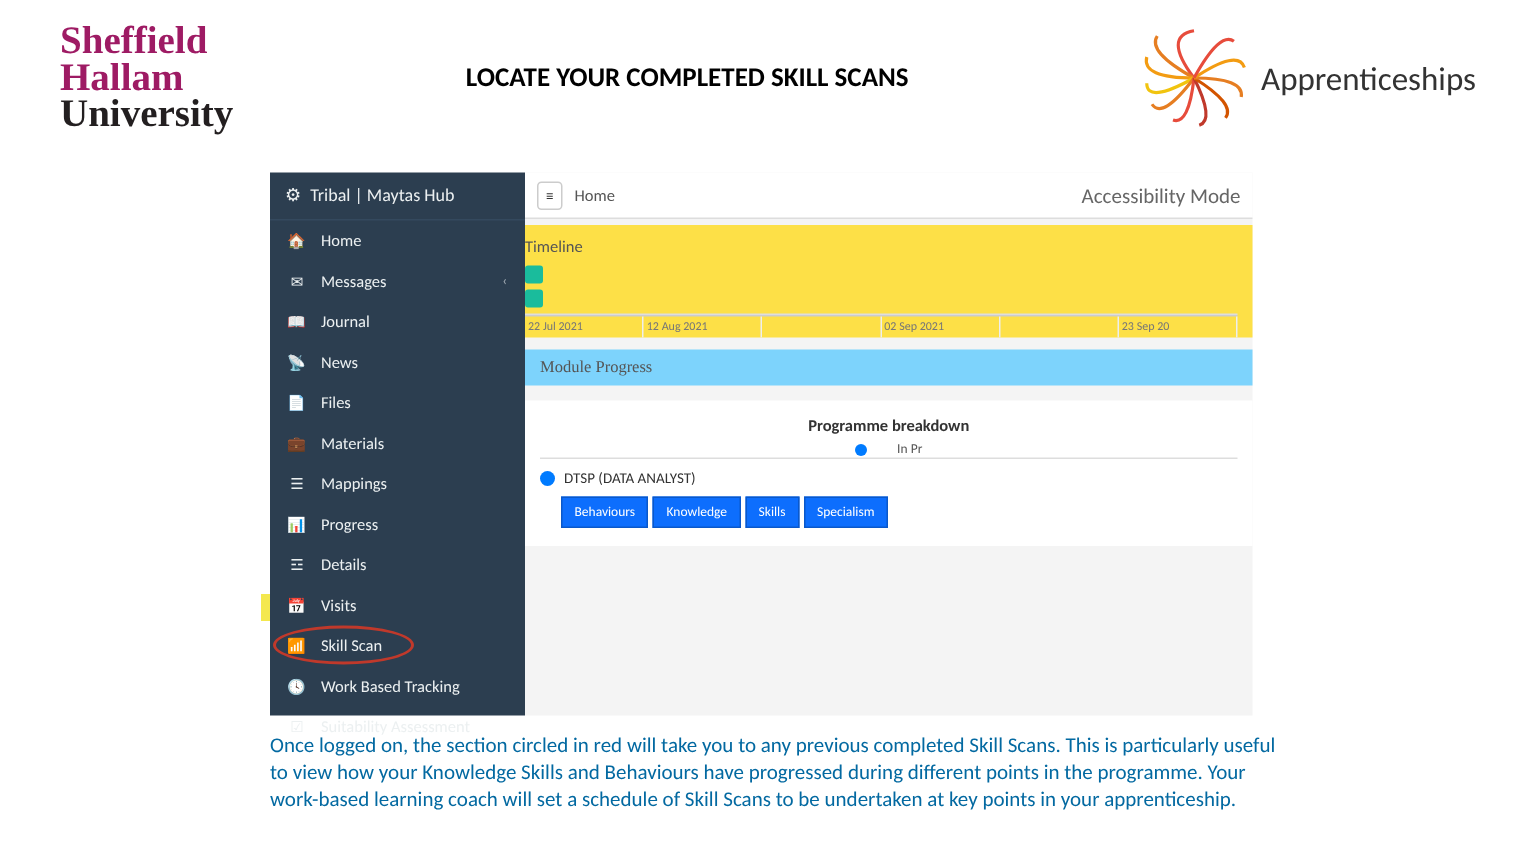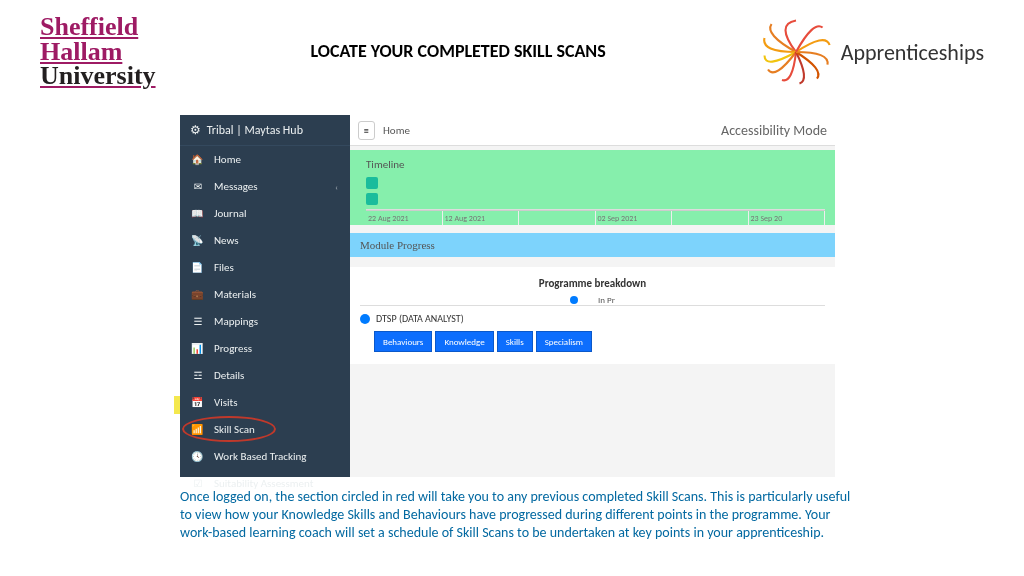--- a/index.html
+++ b/index.html
@@ -1,39 +1,39 @@
 <!DOCTYPE html>
 <html><head>
 <meta charset="utf-8">
 <style>
   body { margin:0; font-family: Calibri, Arial, sans-serif; background:#fff; width:1024px; height:576px; overflow:hidden; position:relative;}
   .slide { position:relative; width:1024px; height:576px; }
   .header { display:flex; align-items:center; justify-content:space-between; padding:15px 40px 5px 40px; }
-  .shu-logo { color:#9e1b64; font-weight:900; line-height:0.95; font-size:26px; font-family: Georgia, serif; text-decoration: underline;}
+  .shu-logo { color:#9e1b64; font-weight:900; line-height:0.95; font-size:26px; font-family: Georgia, serif;}
   .shu-logo .uni { color:#231f20; }
   .title { font-weight:700; font-size:18px; text-align:center; line-height:1.2;}
   .appr-logo { display:flex; align-items:center; gap:10px;}
   .appr-logo svg { width:70px; height:70px;}
   .appr-text { font-size:22px; color:#333;}
   .screenshot { position:absolute; left:180px; top:115px; width:655px; height:362px; display:flex; box-shadow:0 0 0 0 rgba(0,0,0,0);}
   .sidebar { width:170px; background:#2c3e50; color:#ecf0f1; font-size:11px; display:flex; flex-direction:column;}
   .sidebar-header { display:flex; align-items:center; gap:6px; padding:8px 10px; font-size:12px; border-bottom:1px solid #34495e;}
   .gear-icon { display:inline-block;}
   .side-item { display:flex; align-items:center; gap:10px; padding:7px 12px; cursor:pointer;}
   .side-icon { width:12px; height:12px; display:flex; align-items:center; justify-content:center; font-size:10px;}
   .side-item.highlight { position:relative;}
   .red-circle { position:absolute; left:2px; top:0px; width:90px; height:22px; border:2px solid #c0392b; border-radius:50%; pointer-events:none;}
   .yellow-tab { position:absolute; left:174px; top:396px; width:8px; height:18px; background:#f4e84e;}
   .content { flex:1; background:#f4f4f4; display:flex; flex-direction:column; font-size:11px; color:#333;}
   .topbar { background:#fff; display:flex; align-items:center; justify-content:space-between; padding:4px 8px; border-bottom:1px solid #ddd; height:22px;}
   .burger { border:1px solid #ccc; padding:2px 5px; border-radius:3px; font-size:10px; margin-right:8px;}
   .breadcrumb { flex:1; font-size:11px; color:#555;}
   .access { font-size:14px; color:#666;}
   .panel { background:#7dd3fc; margin:8px 0 0 0; padding:6px 10px; font-size:11px; color:#555;font-family:Liberation Serif, serif;}
-  .timeline-panel { background:#86efac; margin:4px 0 0 0; padding:4px 10px 0 16px;}
+  .timeline-panel { background:#fde047; margin:4px 0 0 0; padding:4px 10px 0 0;}
   .timeline-label { font-size:11px; color:#555; padding:4px 0;}
   .timeline-track { position:relative; height:34px; border-bottom:1px solid #ddd;}
   .teal { width:12px; height:12px; background:#1abc9c; border-radius:2px; position:absolute;}
   .timeline-dates { display:flex; font-size:8px; color:#777; border-top:1px solid #ccc;}
   .timeline-dates span { flex:1; padding:2px 2px; border-right:1px solid #eee;}
   .module-panel { background:#fff; margin:10px 0 0 0; padding:6px 10px;}
   .prog-title { font-weight:700; font-size:11px; border-bottom:1px solid #ddd; padding:4px 0;}
   .prog-row { display:flex; align-items:center; gap:6px; padding:6px 0; font-size:10px;}
   .blue-dot { width:10px; height:10px; border-radius:50%; background:#007bff;}
   .chips { display:flex; gap:3px; padding:0 0 6px 14px;}
@@ -148,21 +148,21 @@
         <span class="access">Accessibility Mode</span>
       </div>
 
       <div class="timeline-panel">
         <div class="timeline-label">Timeline</div>
         <div class="timeline-track">
           <div class="teal" style="left:0;top:2px;"></div>
           <div class="teal" style="left:0;top:18px;"></div>
         </div>
         <div class="timeline-dates" id="timeline-dates">
-            <span>22 Aug 2021</span>
+            <span>22 Jul 2021</span>
             <span>12 Aug 2021</span>
             <span></span>
             <span>02 Sep 2021</span>
             <span></span>
             <span>23 Sep 20</span>
           </div>
       </div>
 
       <div class="panel">Module Progress</div>
 

